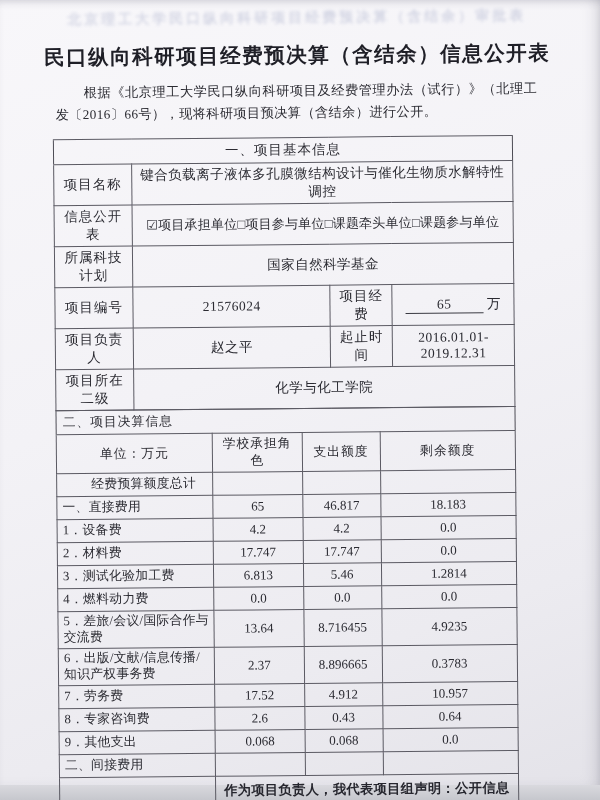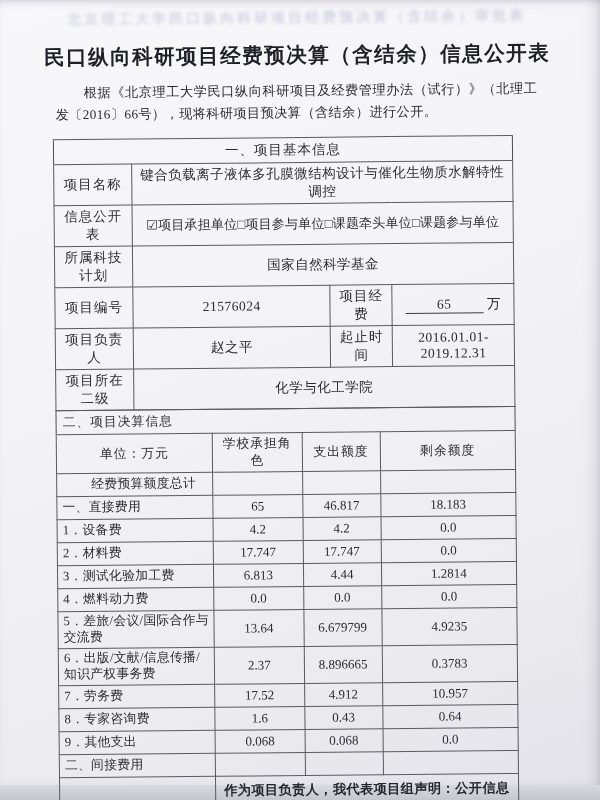--- a/index.html
+++ b/index.html
@@ -167,50 +167,50 @@
         </tr>
         <tr>
           <td class="rl">2．材料费</td>
           <td class="num">17.747</td>
           <td class="num">17.747</td>
           <td class="num">0.0</td>
         </tr>
         <tr>
           <td class="rl">3．测试化验加工费</td>
           <td class="num">6.813</td>
-          <td class="num">4.44</td>
+          <td class="num">5.46</td>
           <td class="num">1.2814</td>
         </tr>
         <tr>
           <td class="rl">4．燃料动力费</td>
           <td class="num">0.0</td>
           <td class="num">0.0</td>
           <td class="num">0.0</td>
         </tr>
         <tr>
           <td class="rl">5．差旅/会议/国际合作与交流费</td>
           <td class="num">13.64</td>
-          <td class="num">6.679799</td>
+          <td class="num">8.716455</td>
           <td class="num">4.9235</td>
         </tr>
         <tr>
           <td class="rl">6．出版/文献/信息传播/知识产权事务费</td>
           <td class="num">2.37</td>
           <td class="num">8.896665</td>
           <td class="num">0.3783</td>
         </tr>
         <tr>
           <td class="rl">7．劳务费</td>
           <td class="num">17.52</td>
           <td class="num">4.912</td>
           <td class="num">10.957</td>
         </tr>
         <tr>
           <td class="rl">8．专家咨询费</td>
-          <td class="num">1.6</td>
+          <td class="num">2.6</td>
           <td class="num">0.43</td>
           <td class="num">0.64</td>
         </tr>
         <tr>
           <td class="rl">9．其他支出</td>
           <td class="num">0.068</td>
           <td class="num">0.068</td>
           <td class="num">0.0</td>
         </tr>
         <tr>

